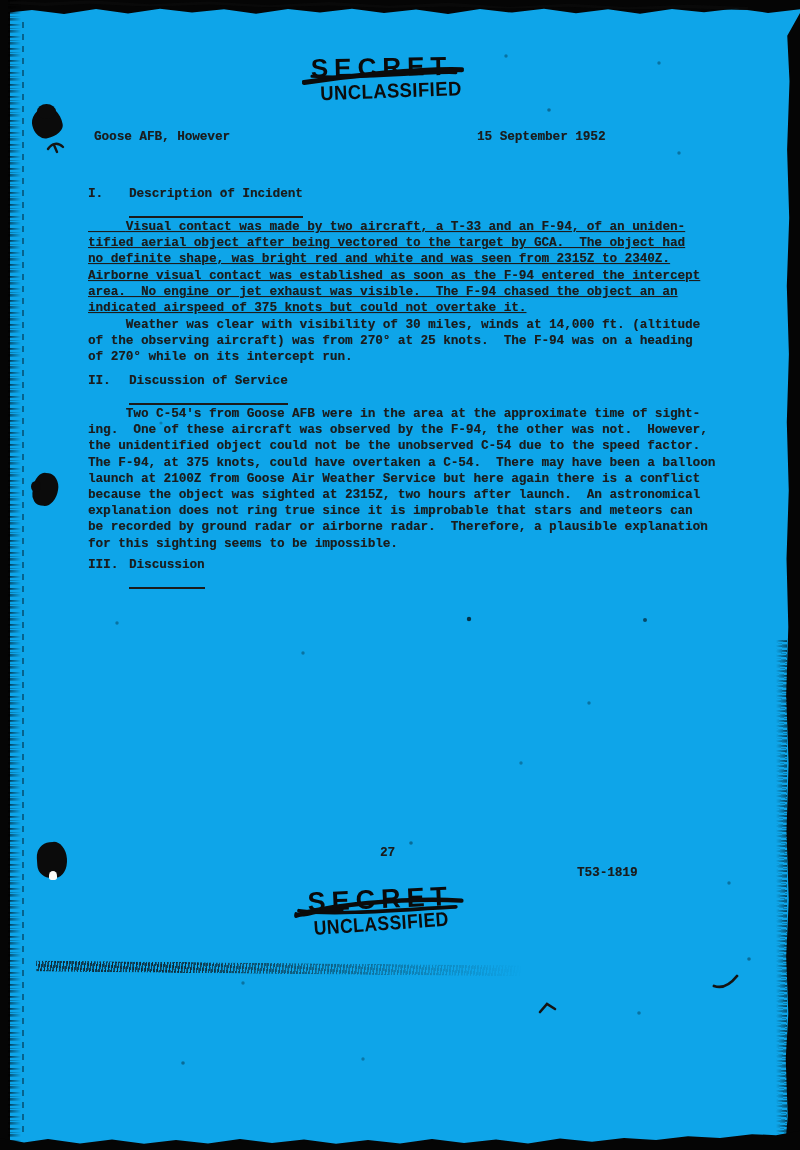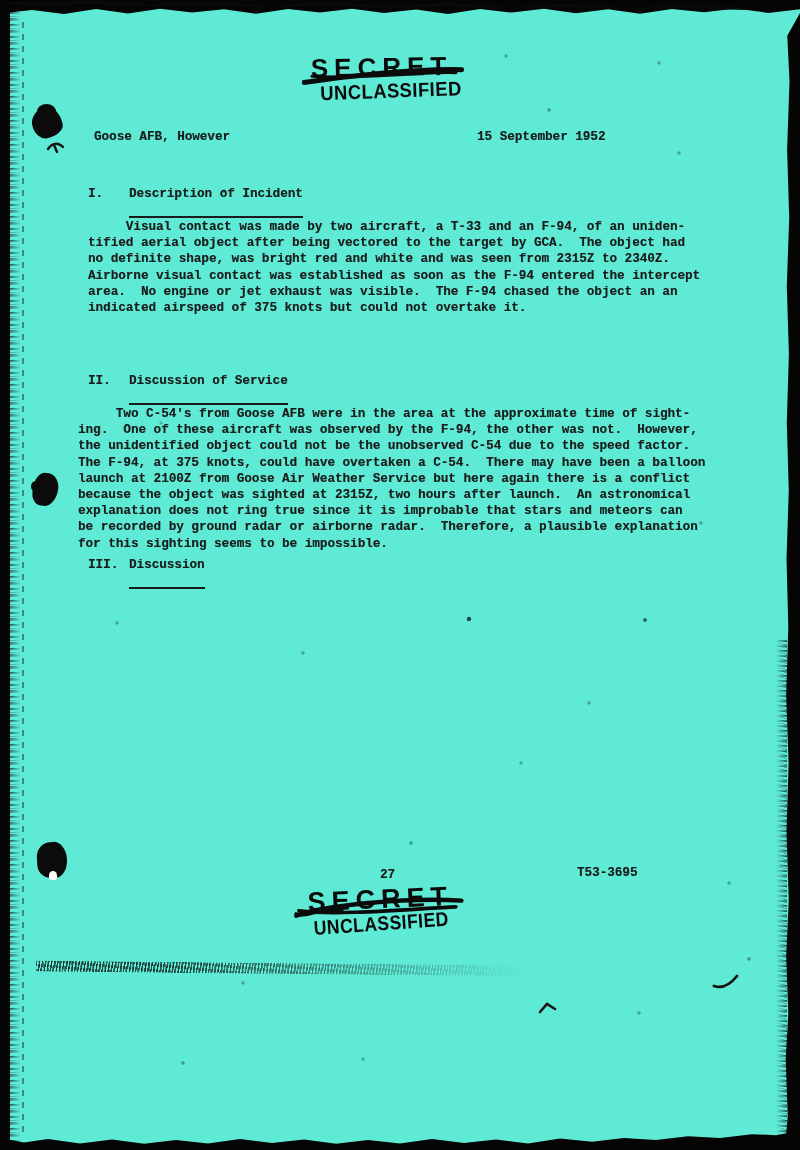--- a/index.html
+++ b/index.html
@@ -1,18 +1,18 @@
 <!DOCTYPE html>
 <html><head>
 <meta charset="utf-8">
 <style>
   html,body{margin:0;padding:0;background:#6e6e6e;}
   .page{
     position:relative;width:800px;height:1150px;margin:0 auto;
-    background:#5eead4;overflow:hidden;
+    background:#0ea5e9;overflow:hidden;
     font-family:"Liberation Mono","DejaVu Sans Mono",monospace;
   }
   
   .typed{
     position:absolute;font-family:"Liberation Mono","DejaVu Sans Mono",monospace;
     font-weight:700;font-size:12.6px;color:#1c1c1c;
     text-shadow:0.3px 0.2px 0 rgba(10,10,10,0.45);
   }
   .para{white-space:pre-wrap;line-height:16.2px;width:668px;}
   .section-heading{display:flex;align-items:flex-start;}
@@ -129,48 +129,51 @@
     <div class="stamp-unclassified" style="margin-left:24px;margin-top:2px;transform:rotate(-1deg) scaleX(0.92);">UNCLASSIFIED</div>
   </div>
 
   <div class="typed" style="left:94px;top:130px;">Goose AFB, However</div>
   <div class="typed" style="left:477px;top:130px;">15 September 1952</div>
 
   <div class="typed section-heading" style="left:88px;top:187px;">
     <span class="section-numeral">I.</span>
     <span class="section-title">Description of Incident</span>
   </div>
-  <div class="typed para" style="left:88px;top:219px;">     Visual contact was made by two aircraft, a T-33 and an F-94, of an uniden-
+  <div class="typed para" style="left:88px;top:219px;text-decoration:underline;">     Visual contact was made by two aircraft, a T-33 and an F-94, of an uniden-
 tified aerial object after being vectored to the target by GCA.  The object had
 no definite shape, was bright red and white and was seen from 2315Z to 2340Z.
 Airborne visual contact was established as soon as the F-94 entered the intercept
 area.  No engine or jet exhaust was visible.  The F-94 chased the object an an
 indicated airspeed of 375 knots but could not overtake it.</div>
+  <div class="typed para" style="left:88px;top:317px;">     Weather was clear with visibility of 30 miles, winds at 14,000 ft. (altitude
+of the observing aircraft) was from 270° at 25 knots.  The F-94 was on a heading
+of 270° while on its intercept run.</div>
 
   <div class="typed section-heading" style="left:88px;top:374px;">
     <span class="section-numeral">II.</span>
     <span class="section-title">Discussion of Service</span>
   </div>
-  <div class="typed para" style="left:78px;top:406px;">     Two C-54's from Goose AFB were in the area at the approximate time of sight-
+  <div class="typed para" style="left:88px;top:406px;">     Two C-54's from Goose AFB were in the area at the approximate time of sight-
 ing.  One of these aircraft was observed by the F-94, the other was not.  However,
 the unidentified object could not be the unobserved C-54 due to the speed factor.
 The F-94, at 375 knots, could have overtaken a C-54.  There may have been a balloon
 launch at 2100Z from Goose Air Weather Service but here again there is a conflict
 because the object was sighted at 2315Z, two hours after launch.  An astronomical
 explanation does not ring true since it is improbable that stars and meteors can
 be recorded by ground radar or airborne radar.  Therefore, a plausible explanation
 for this sighting seems to be impossible.</div>
 
   <div class="typed section-heading" style="left:88px;top:558px;">
     <span class="section-numeral">III.</span>
     <span class="section-title">Discussion</span>
   </div>
 
-  <div class="typed" style="left:380px;top:868px;text-align:center;">27</div>
-  <div class="typed" style="left:577px;top:866px;">T53-3695</div>
+  <div class="typed" style="left:380px;top:846px;text-align:center;">27</div>
+  <div class="typed" style="left:577px;top:866px;">T53-1819</div>
 
   <div class="stamp" style="left:300px;top:886px;transform:rotate(-2.5deg);">
     <div class="stamp-secret" style="margin-left:8px;font-size:27px;">SECRET</div>
     <svg class="strike" style="left:-6px;top:8px;" width="170" height="26" viewBox="0 0 170 26">
       <path d="M2 18 C 30 9, 112 4, 168 10" stroke-width="4.4"></path>
       <path d="M5 13 C 42 20, 122 16, 162 16" stroke-width="3.6"></path>
       <path d="M2 16 C 14 21, 28 10, 48 14" stroke-width="3.4"></path>
     </svg>
     <div class="stamp-unclassified" style="margin-left:13px;margin-top:3px;transform:rotate(-1.5deg) scaleX(0.88);">UNCLASSIFIED</div>
   </div>

